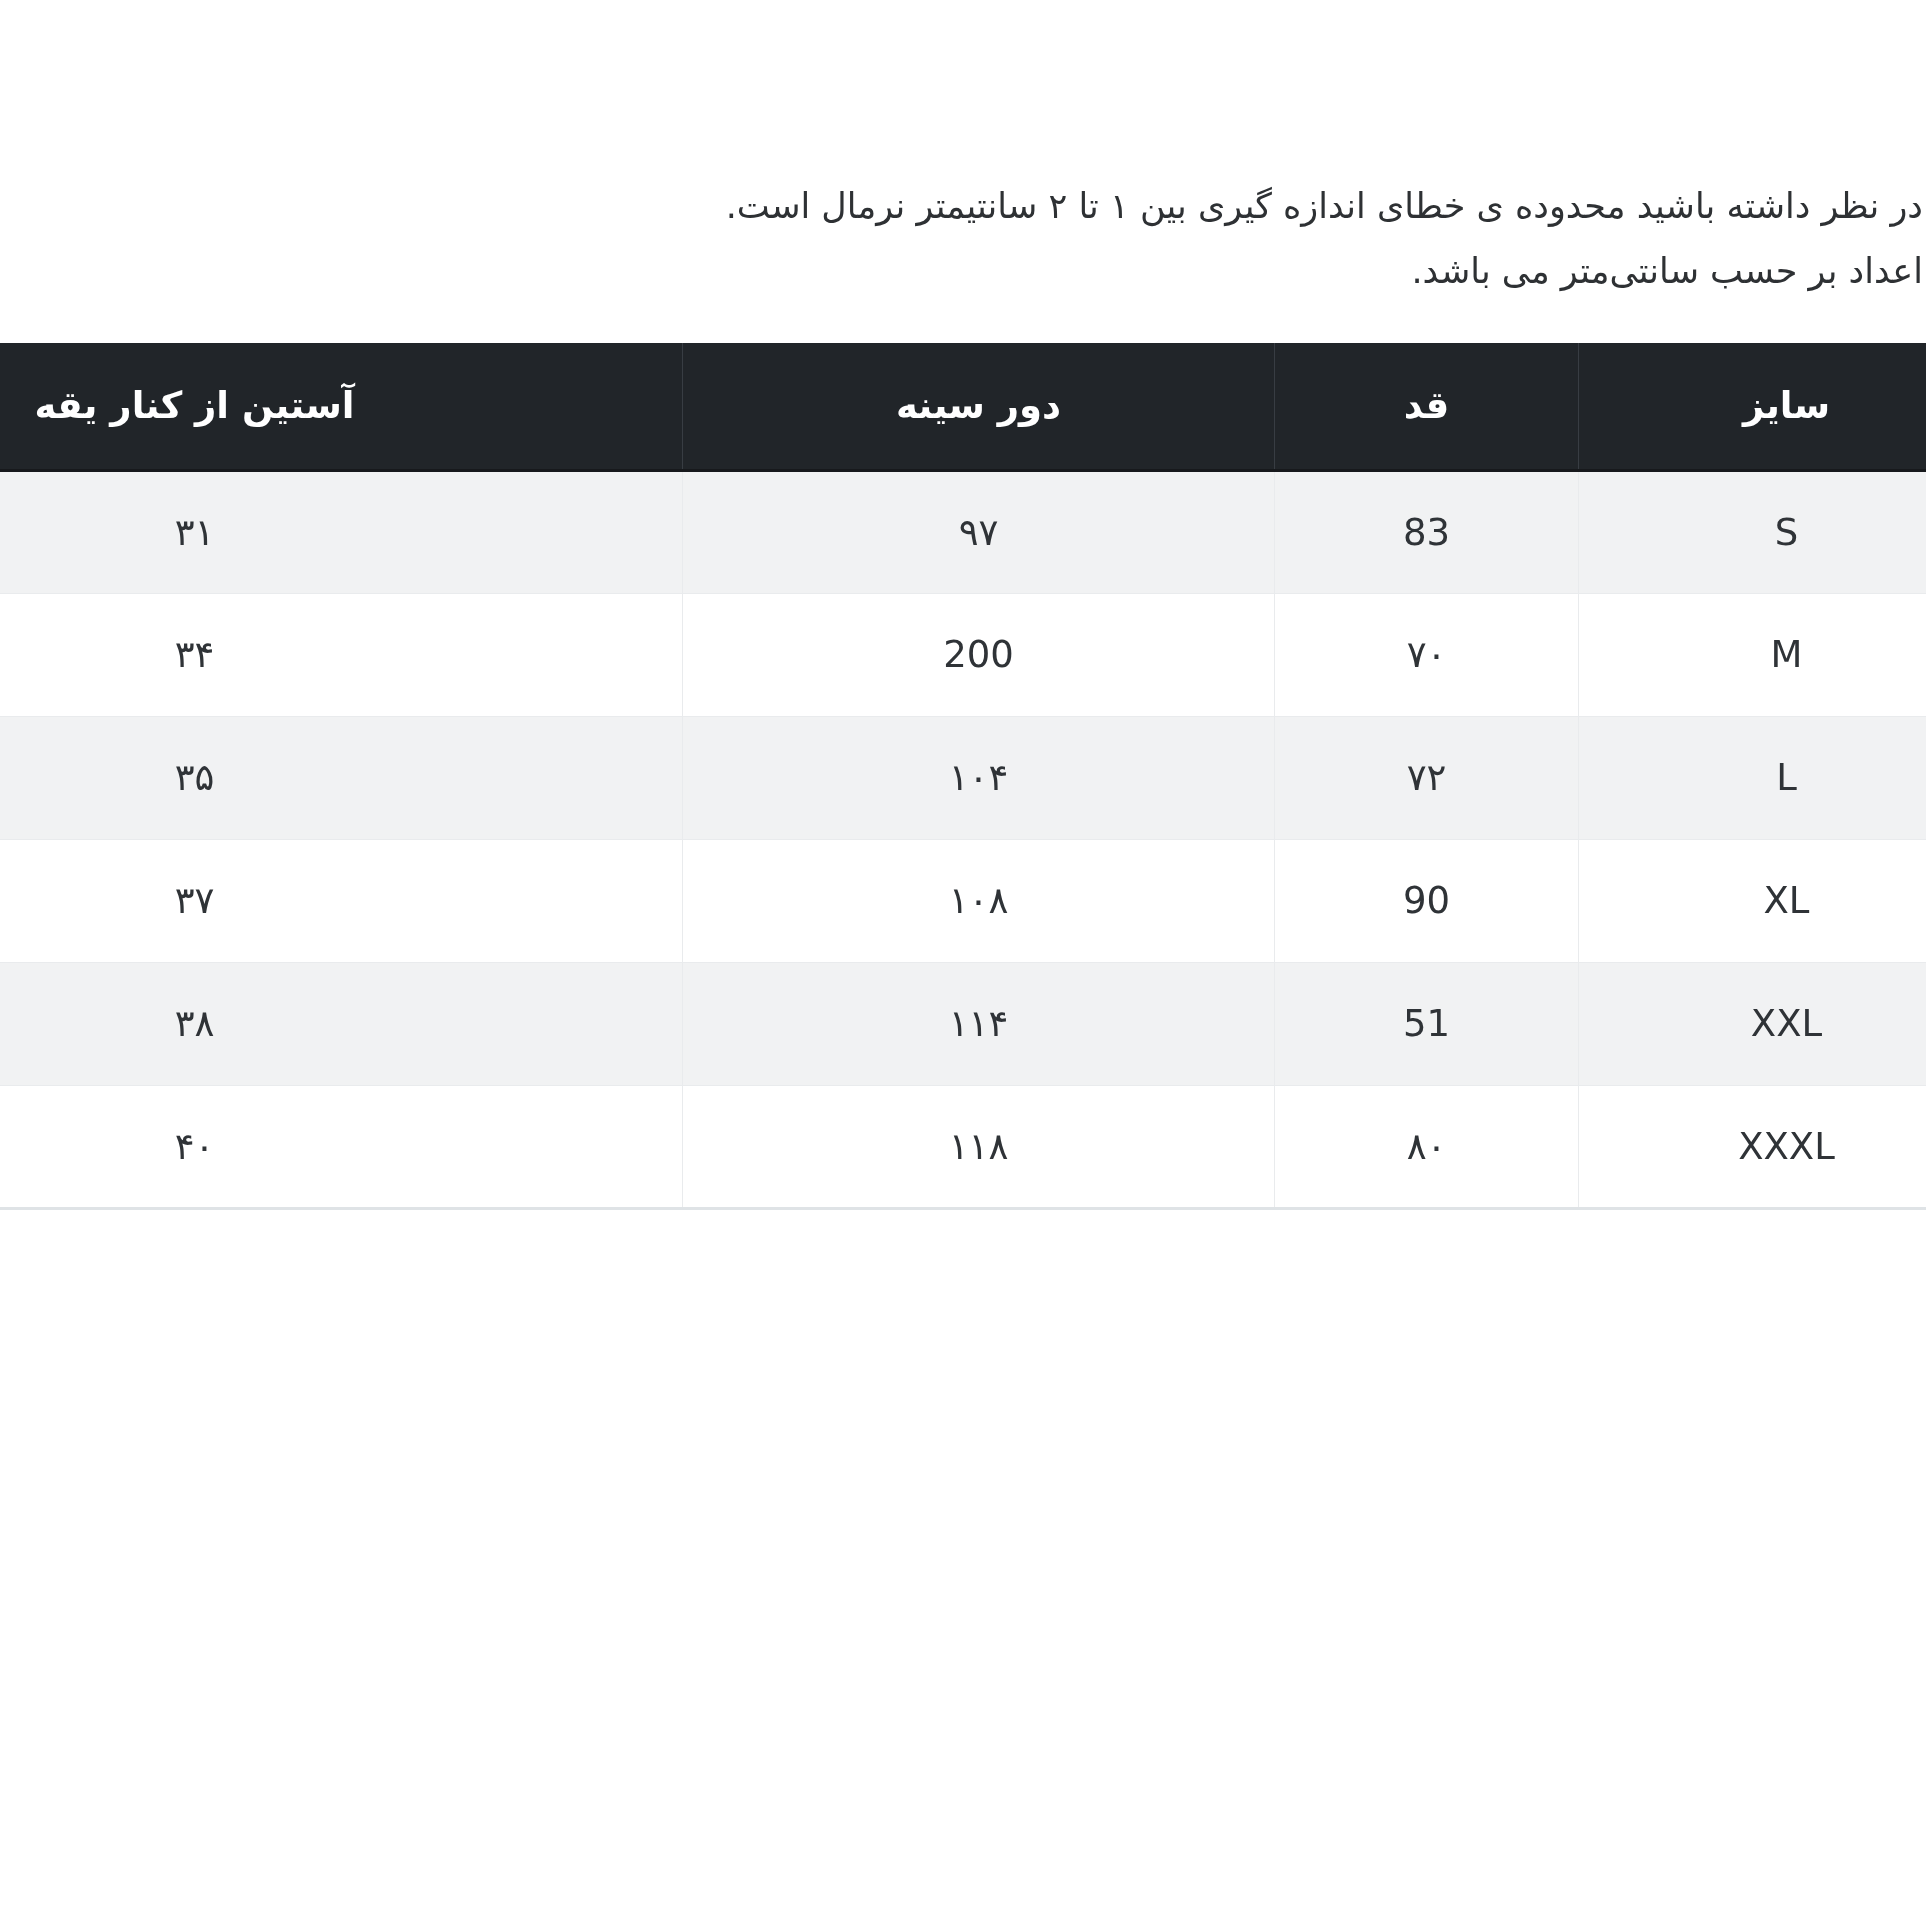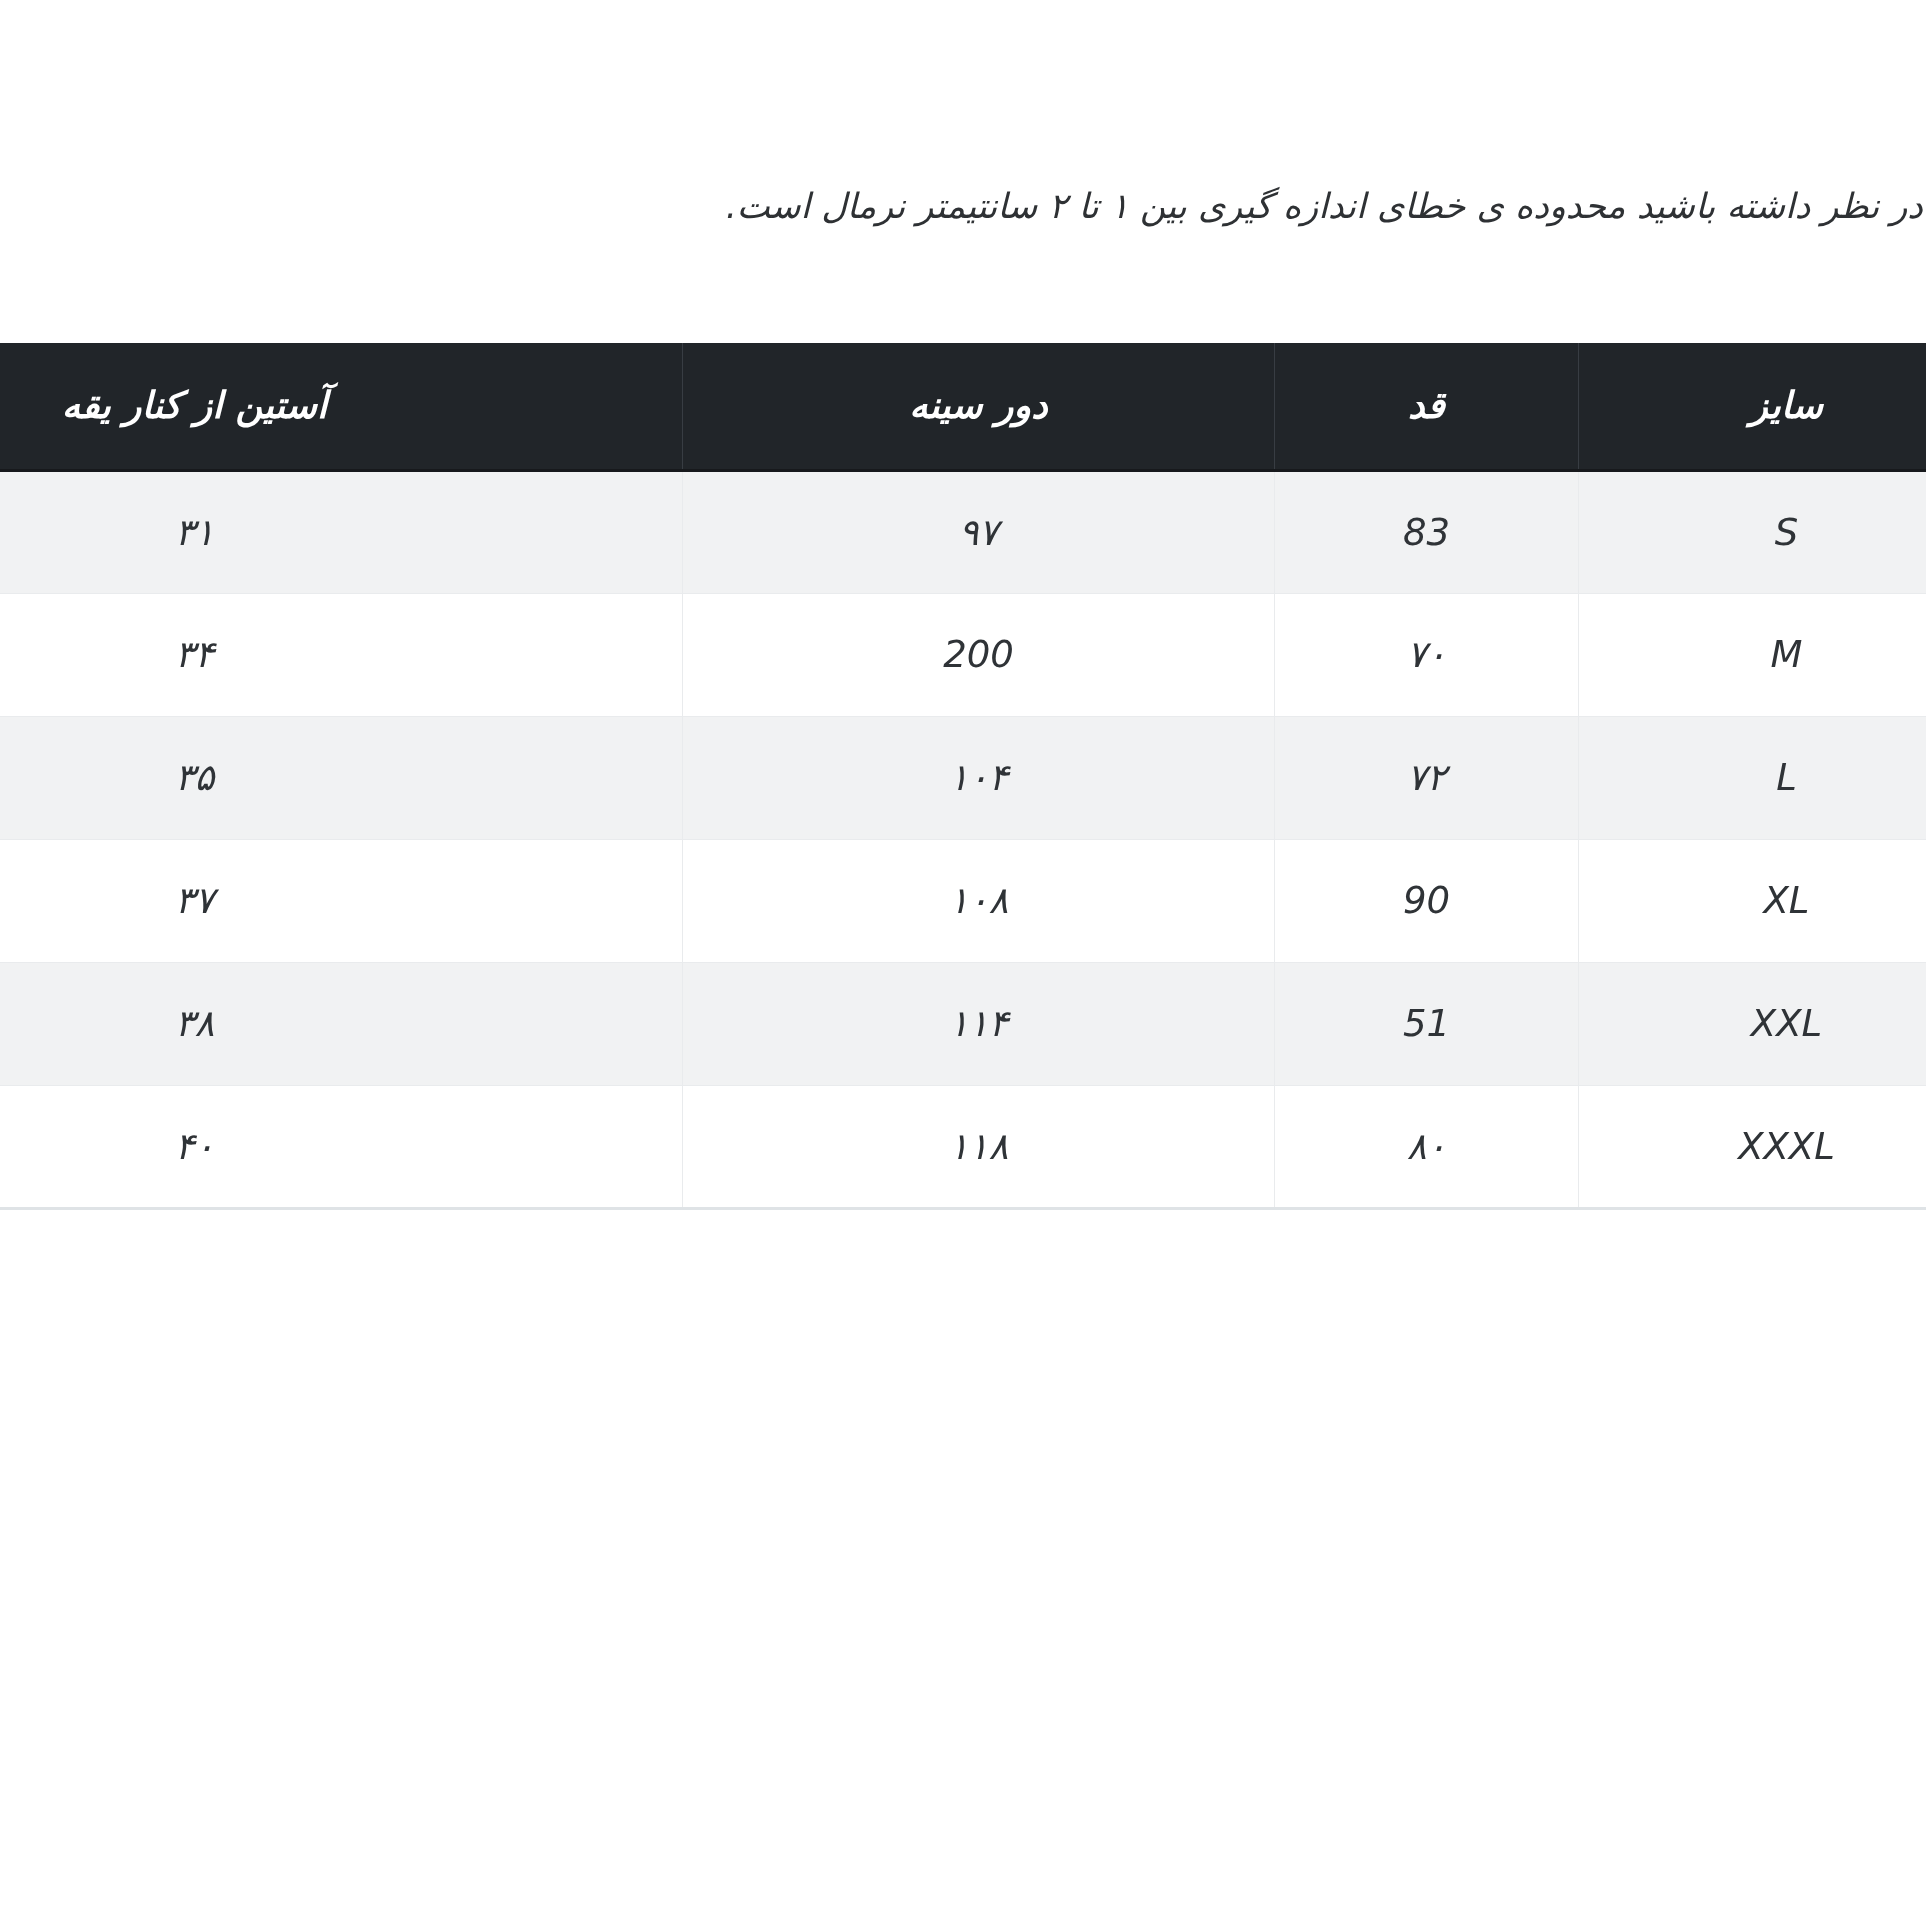--- a/index.html
+++ b/index.html
@@ -6,21 +6,20 @@
   html, body {
     width: 1926px; height: 1926px;
     background: #ffffff;
     font-family: "DejaVu Sans", "Liberation Sans", sans-serif;
   }
   .page {
     position: relative;
     width: 1926px; height: 1376px;
     overflow: hidden;
     direction: rtl;
-    font-style: italic;
   }
   .note {
     position: absolute;
     top: 174px;
     right: 3.1px;
     left: 0;
     text-align: right;
     font-size: 35px;
     line-height: 65px;
     color: #2e3134;
@@ -60,20 +59,21 @@
   .size-table tbody tr:nth-child(odd) td { background: #f1f2f3; }
   .size-table tbody tr:last-child td { border-bottom: 3.1px solid #dfe3e6; }
 </style>
 </head>
 <body>
 
 <div class="page">
 
   <div class="note">
     <div>در نظر داشته باشید محدوده ی خطای اندازه گیری بین ۱ تا ۲ سانتیمتر نرمال است.</div>
+    <div>اعداد بر حسب سانتی‌متر می باشد.</div>
   </div>
 
   <table class="size-table">
     <colgroup>
       <col style="width:416px">
       <col style="width:304px">
       <col style="width:592px">
       <col style="width:976px">
     </colgroup>
     <thead>

